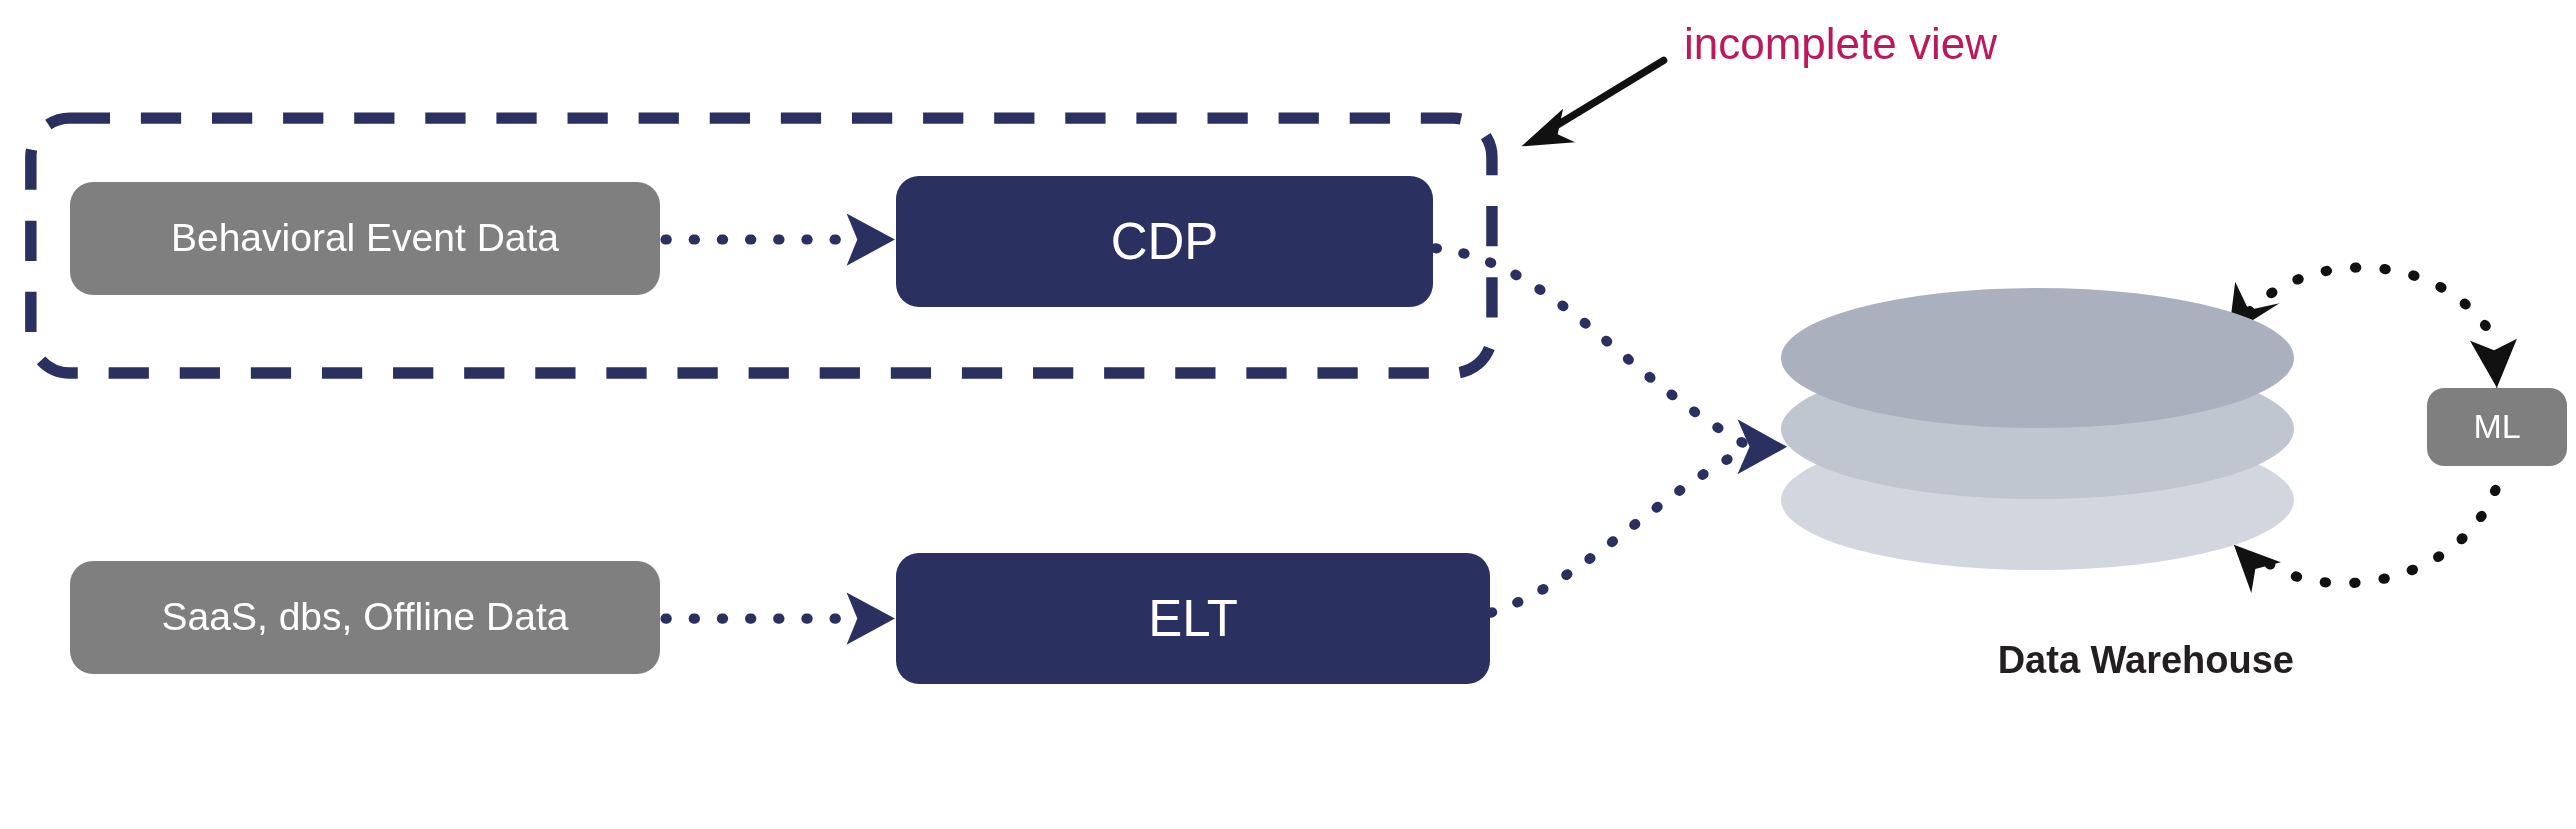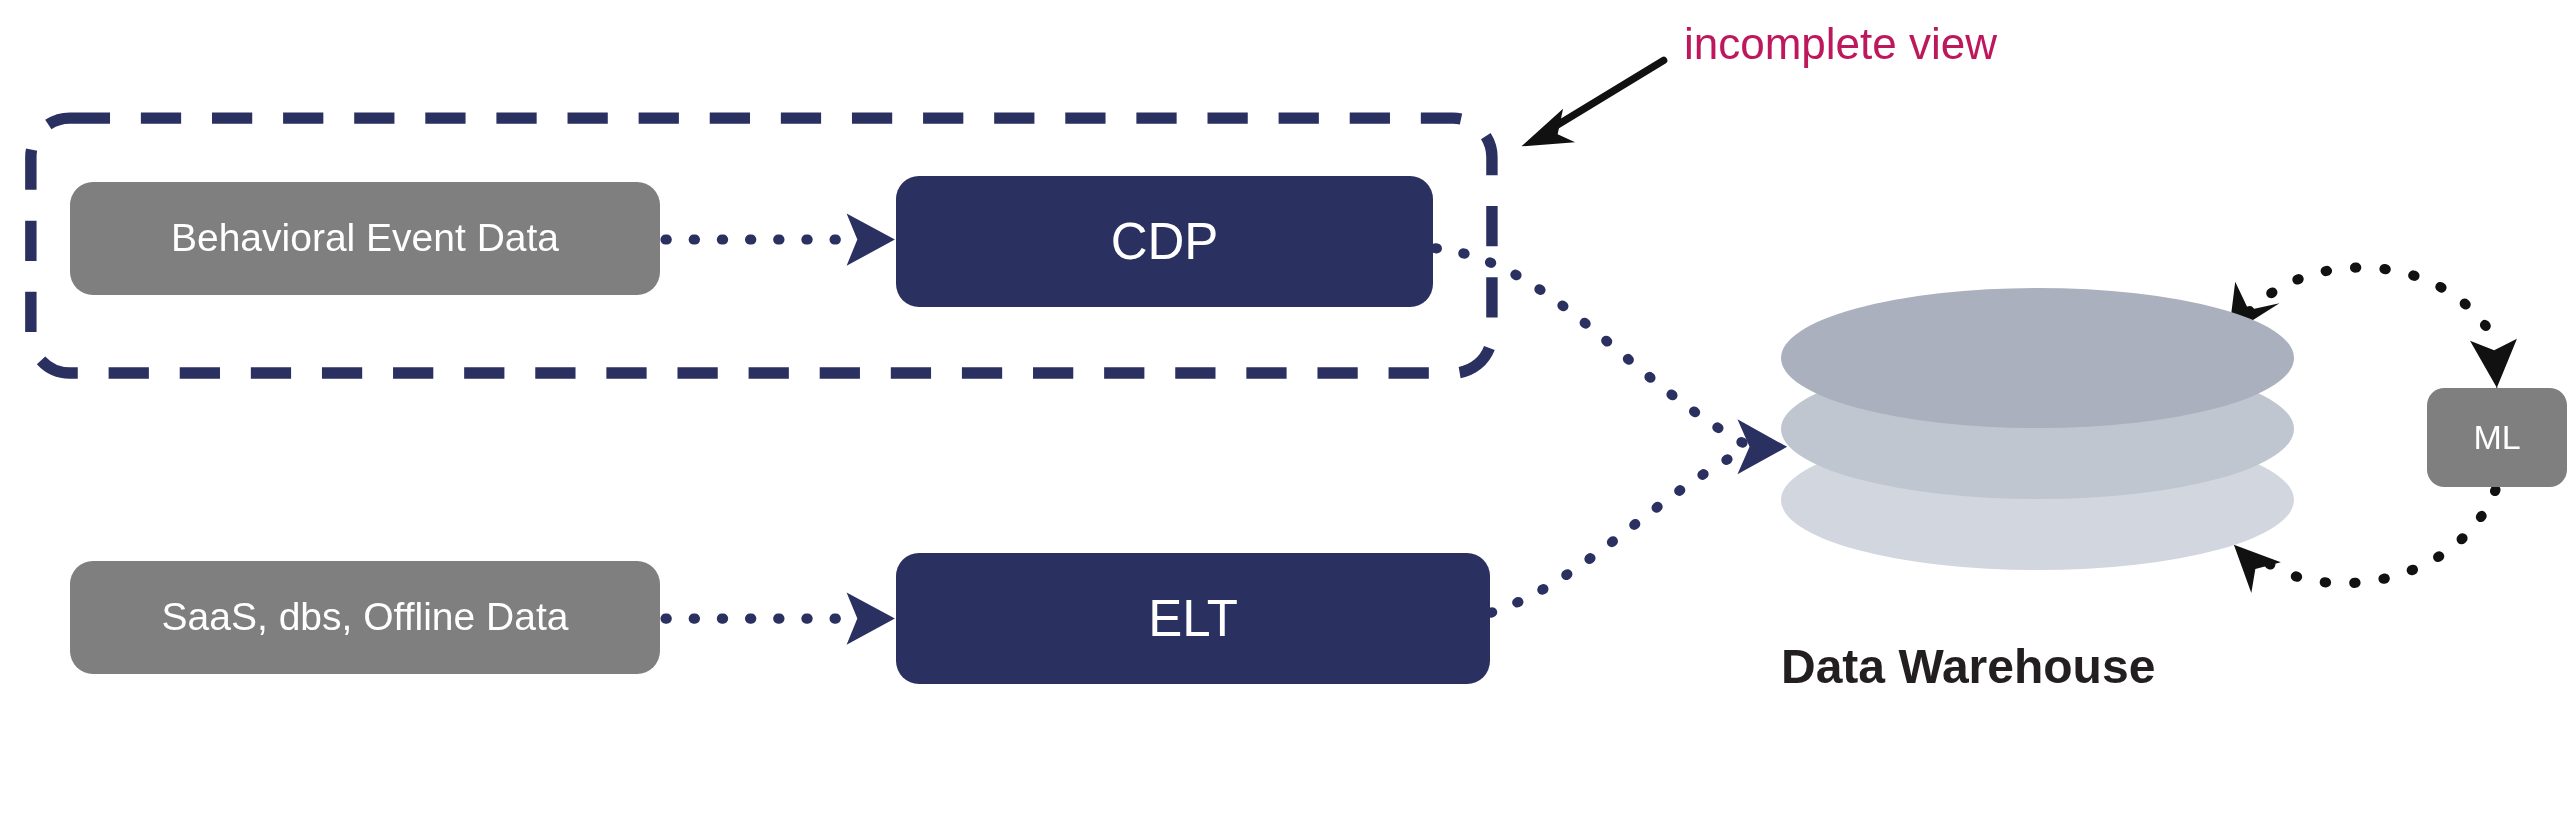--- a/index.html
+++ b/index.html
@@ -48,21 +48,21 @@
   }
   .node-ml {
     background: #7f7f7f;
     border-radius: 17.4px;
     font-size: 34px;
   }
   #src-behavioral { left: 70px;  top: 182px; width: 590px;  height: 113px; }
   #src-saas       { left: 70px;  top: 561px; width: 590px;  height: 113px; }
   #proc-cdp       { left: 896px; top: 176px; width: 537px;  height: 131px; }
   #proc-elt       { left: 896px; top: 553px; width: 594px;  height: 131px; }
-  #node-ml        { left: 2427px; top: 388px; width: 140px;  height: 99px; }
+  #node-ml        { left: 2427px; top: 388px; width: 140px;  height: 78px; }
 
   #warehouse {
     position: absolute;
     left: 1781px;
     top: 288px;
     width: 513px;
     height: 282px;
   }
   .disc {
     position: absolute;
@@ -71,22 +71,22 @@
   }
   #disc-bottom { top: 142px; width: 513px; height: 140px; background: #d2d6de; }
   #disc-middle { top: 71px; width: 513px; height: 140px; background: #bfc6d0; }
   #disc-top    { top: 0px;   width: 513px; height: 140px; background: #aab0bd; }
 
   #warehouse-label {
     position: absolute;
     left: 1781px;
     top: 639px;
     width: 513px;
-    text-align: left;
-    font-size: 48px;
+    text-align: right;
+    font-size: 38px;
     font-weight: bold;
     color: #231f20;
     white-space: nowrap;
   }
   #annotation-incomplete-view {
     position: absolute;
     left: 1684px;
     top: 19px;
     font-size: 44px;
     color: #be185d;

